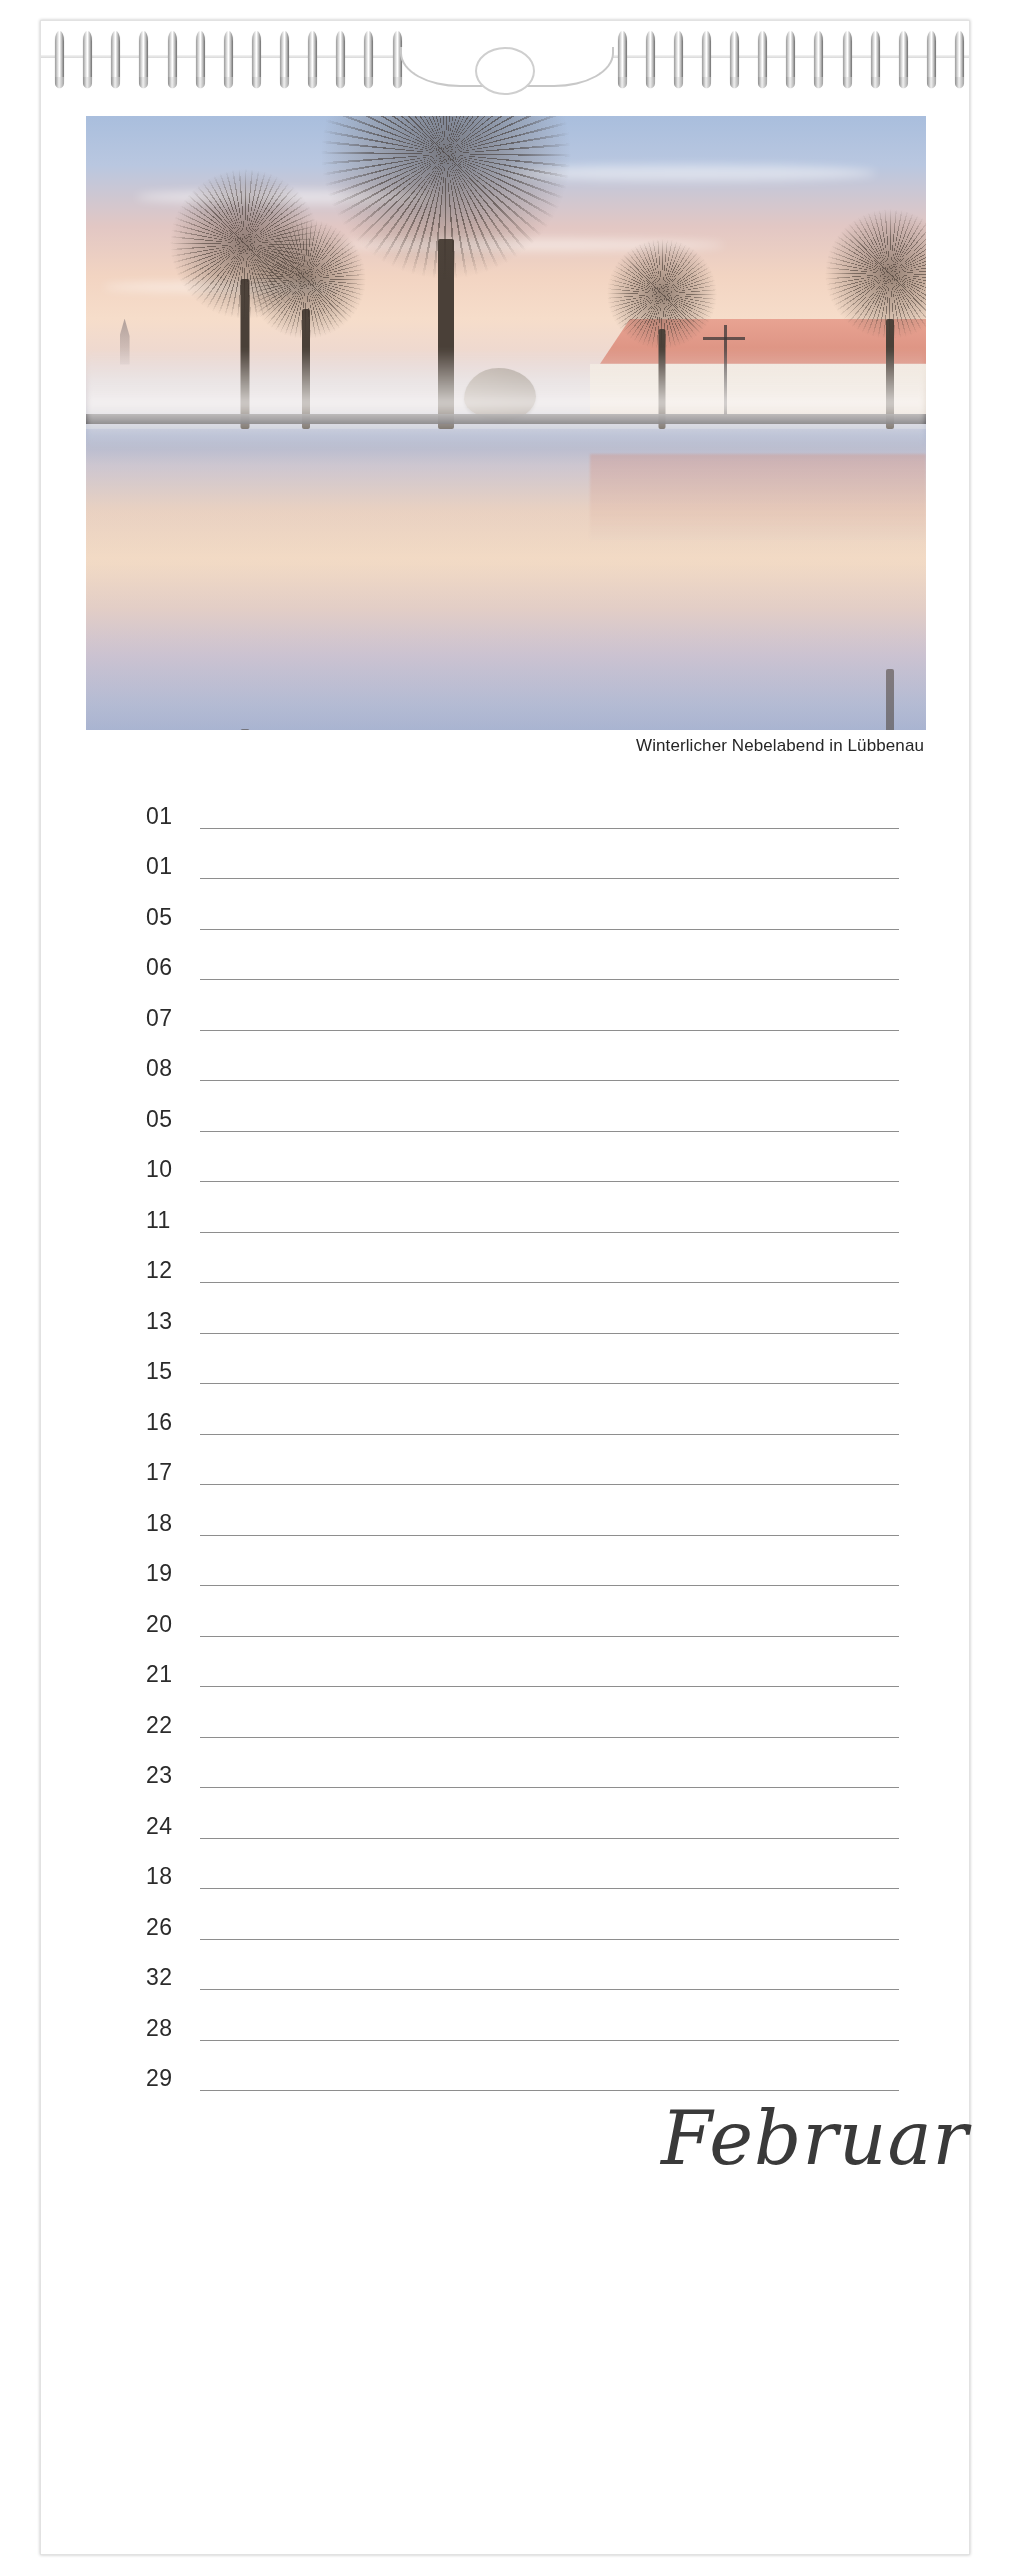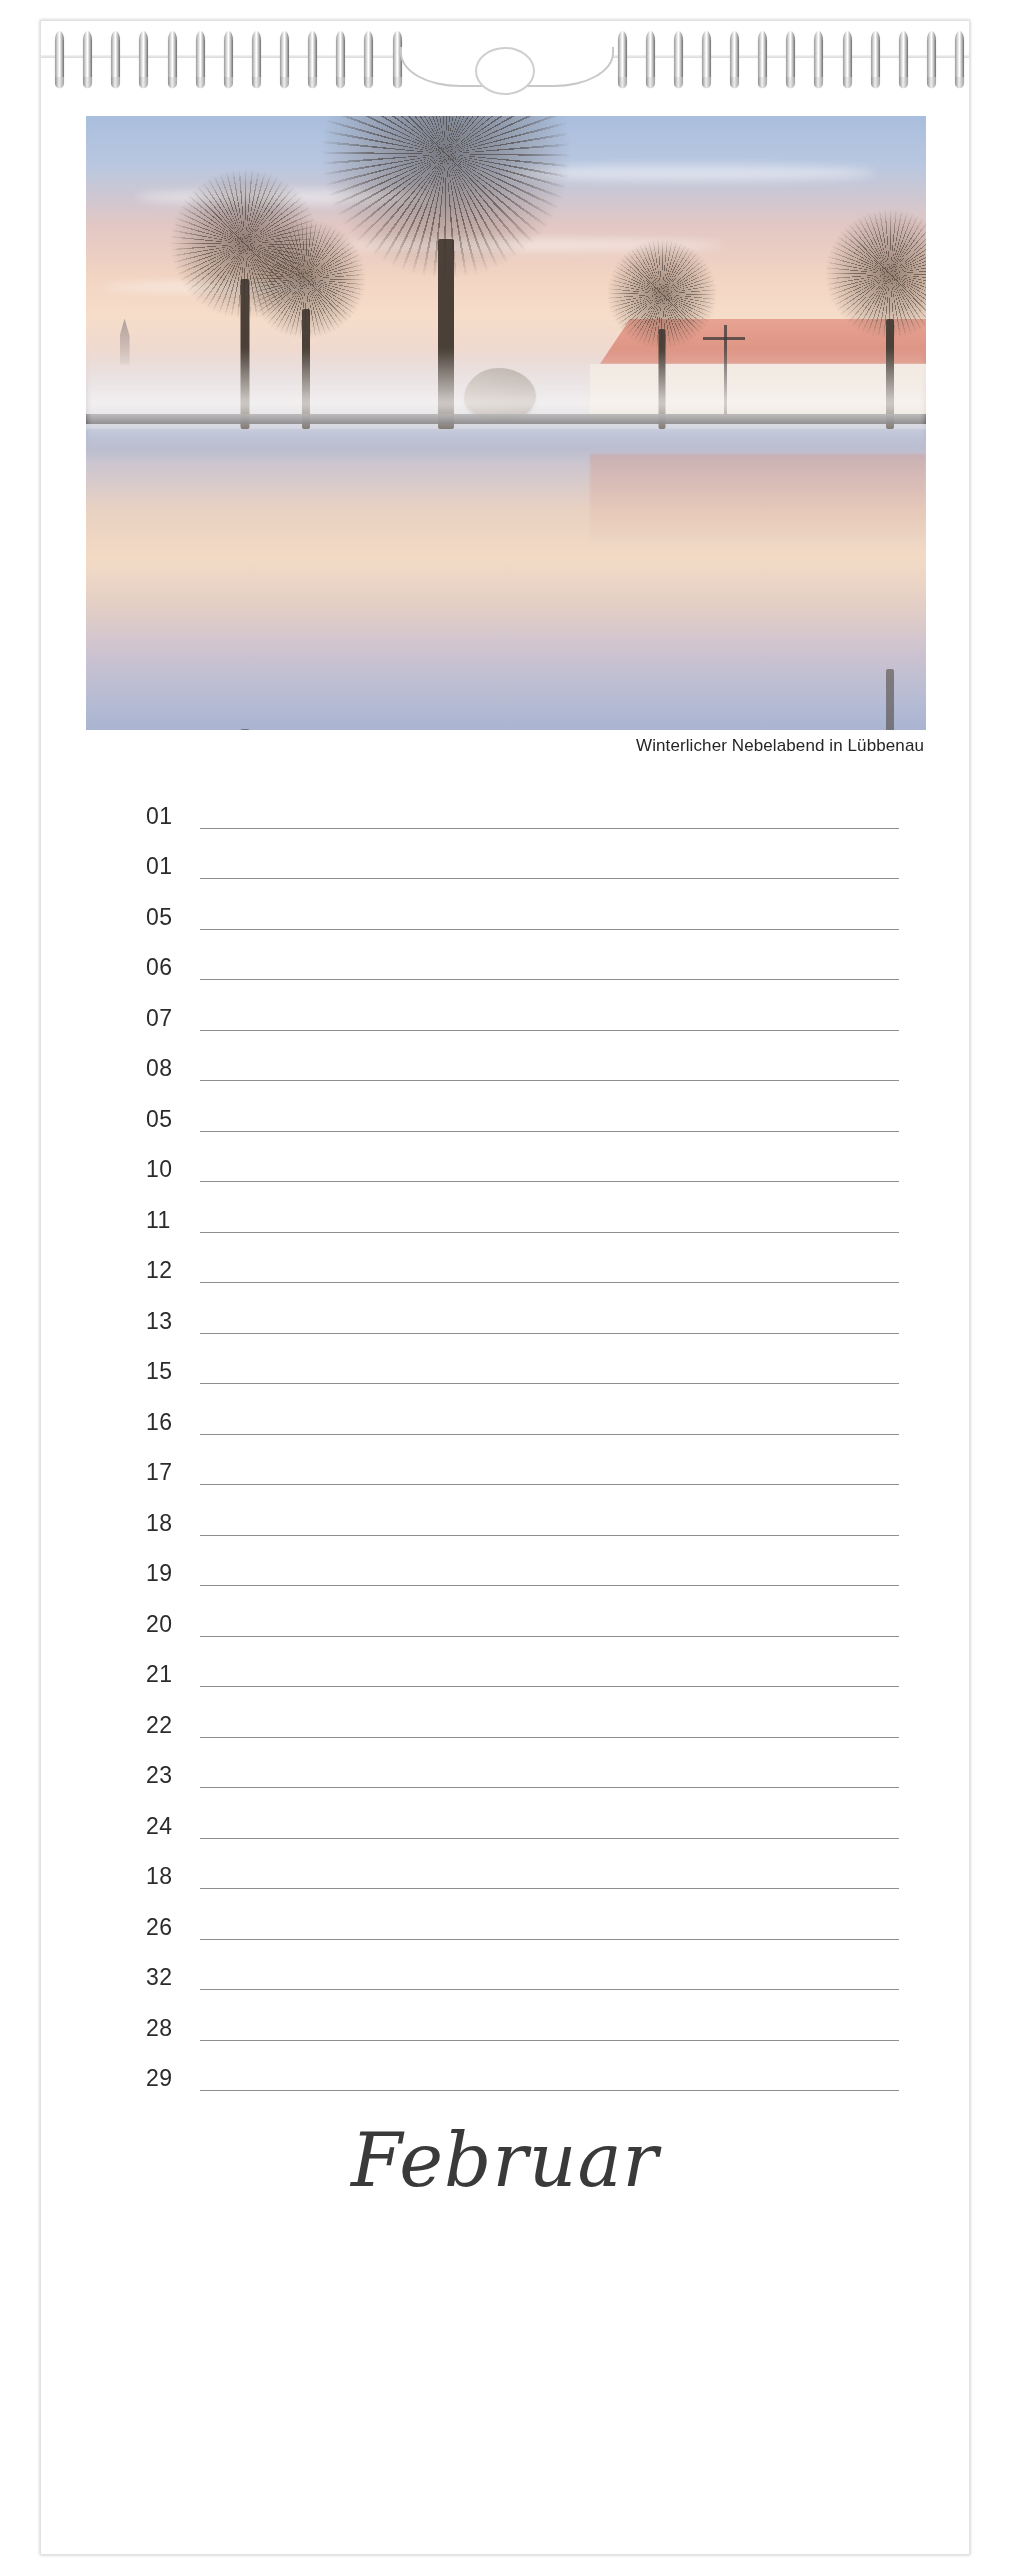--- a/index.html
+++ b/index.html
@@ -284,22 +284,21 @@
   .day-line {
     flex: 1 1 auto;
     height: 1px;
     background: #8e8e8e;
     margin-left: 8px;
     margin-bottom: 4px;
   }
 
   
   .month-wrap {
-    margin-top: 22px;
-    text-align: center;
+    text-align: right;
   }
   .month {
     font-family: "DejaVu Serif", serif;
     font-style: italic;
     font-size: 74px;
     color: #3a3a3a;
     letter-spacing: 1px;
   }
 </style>
 </head>

